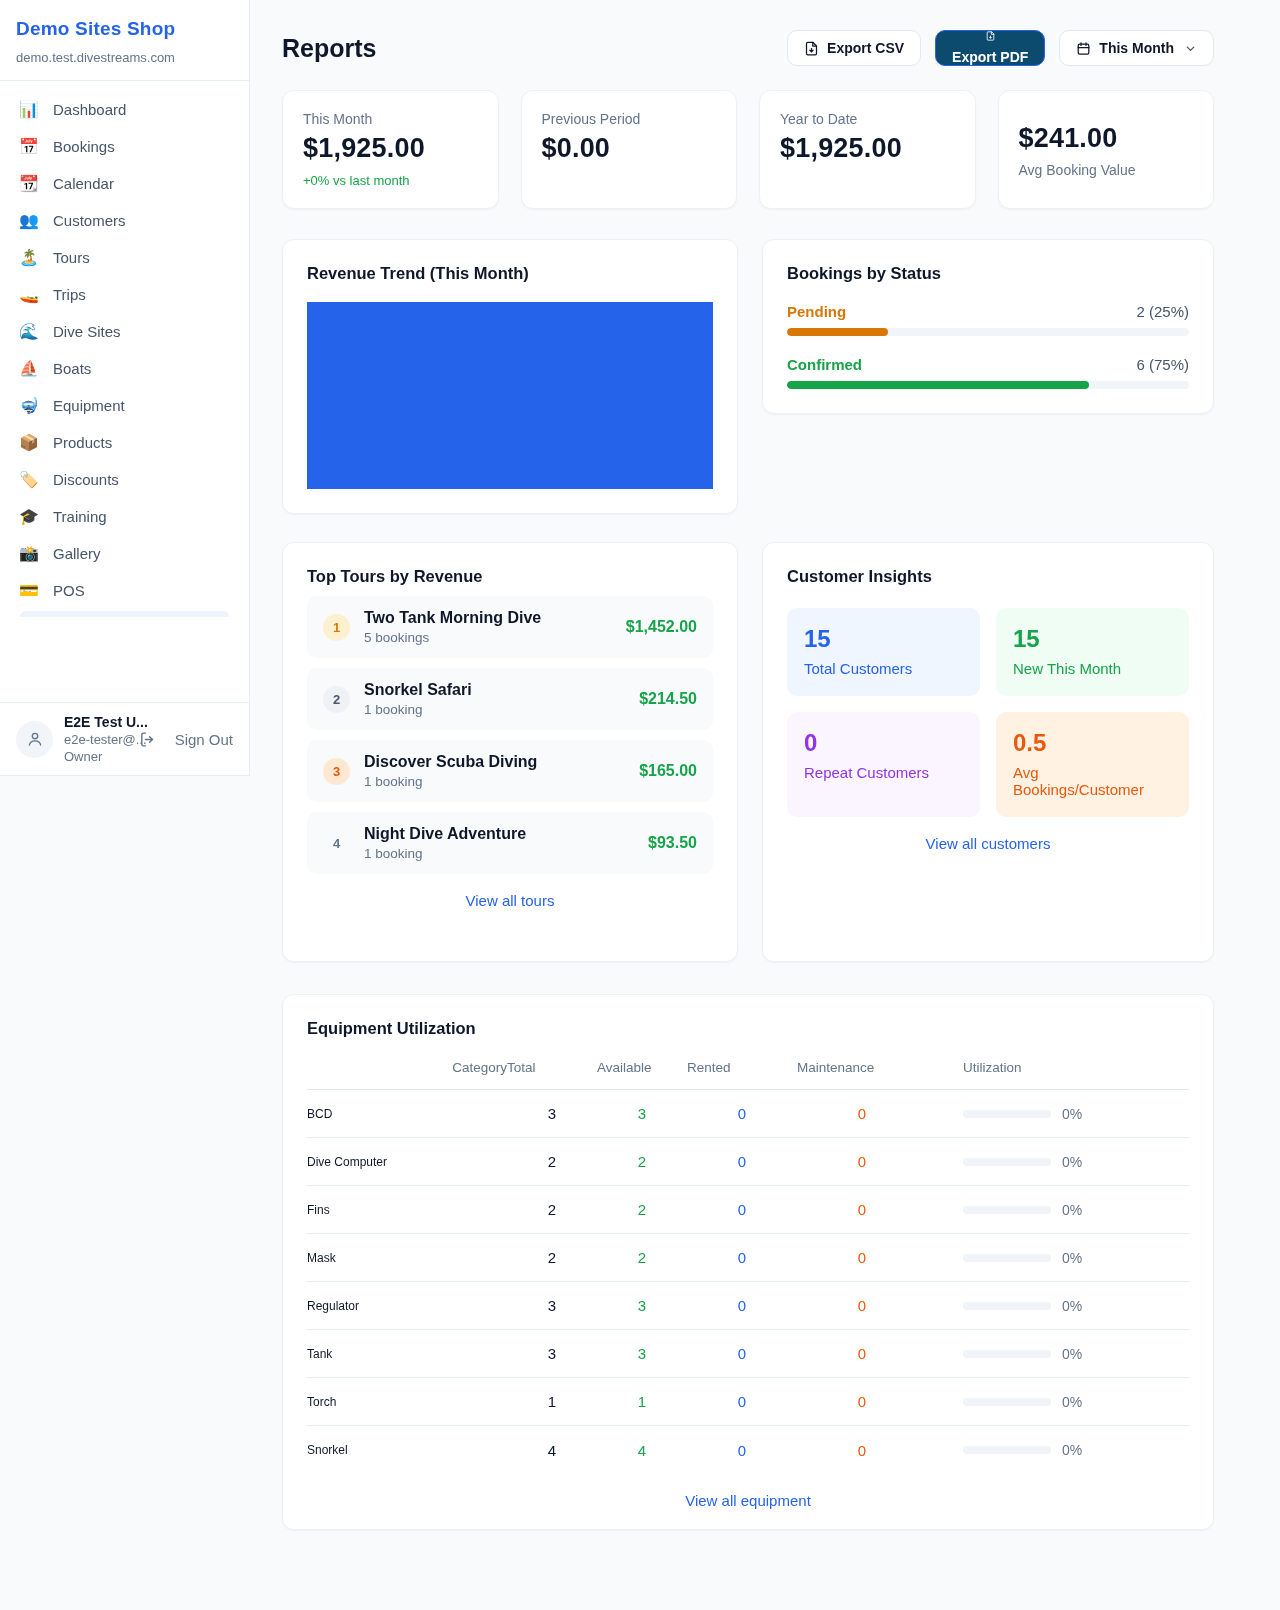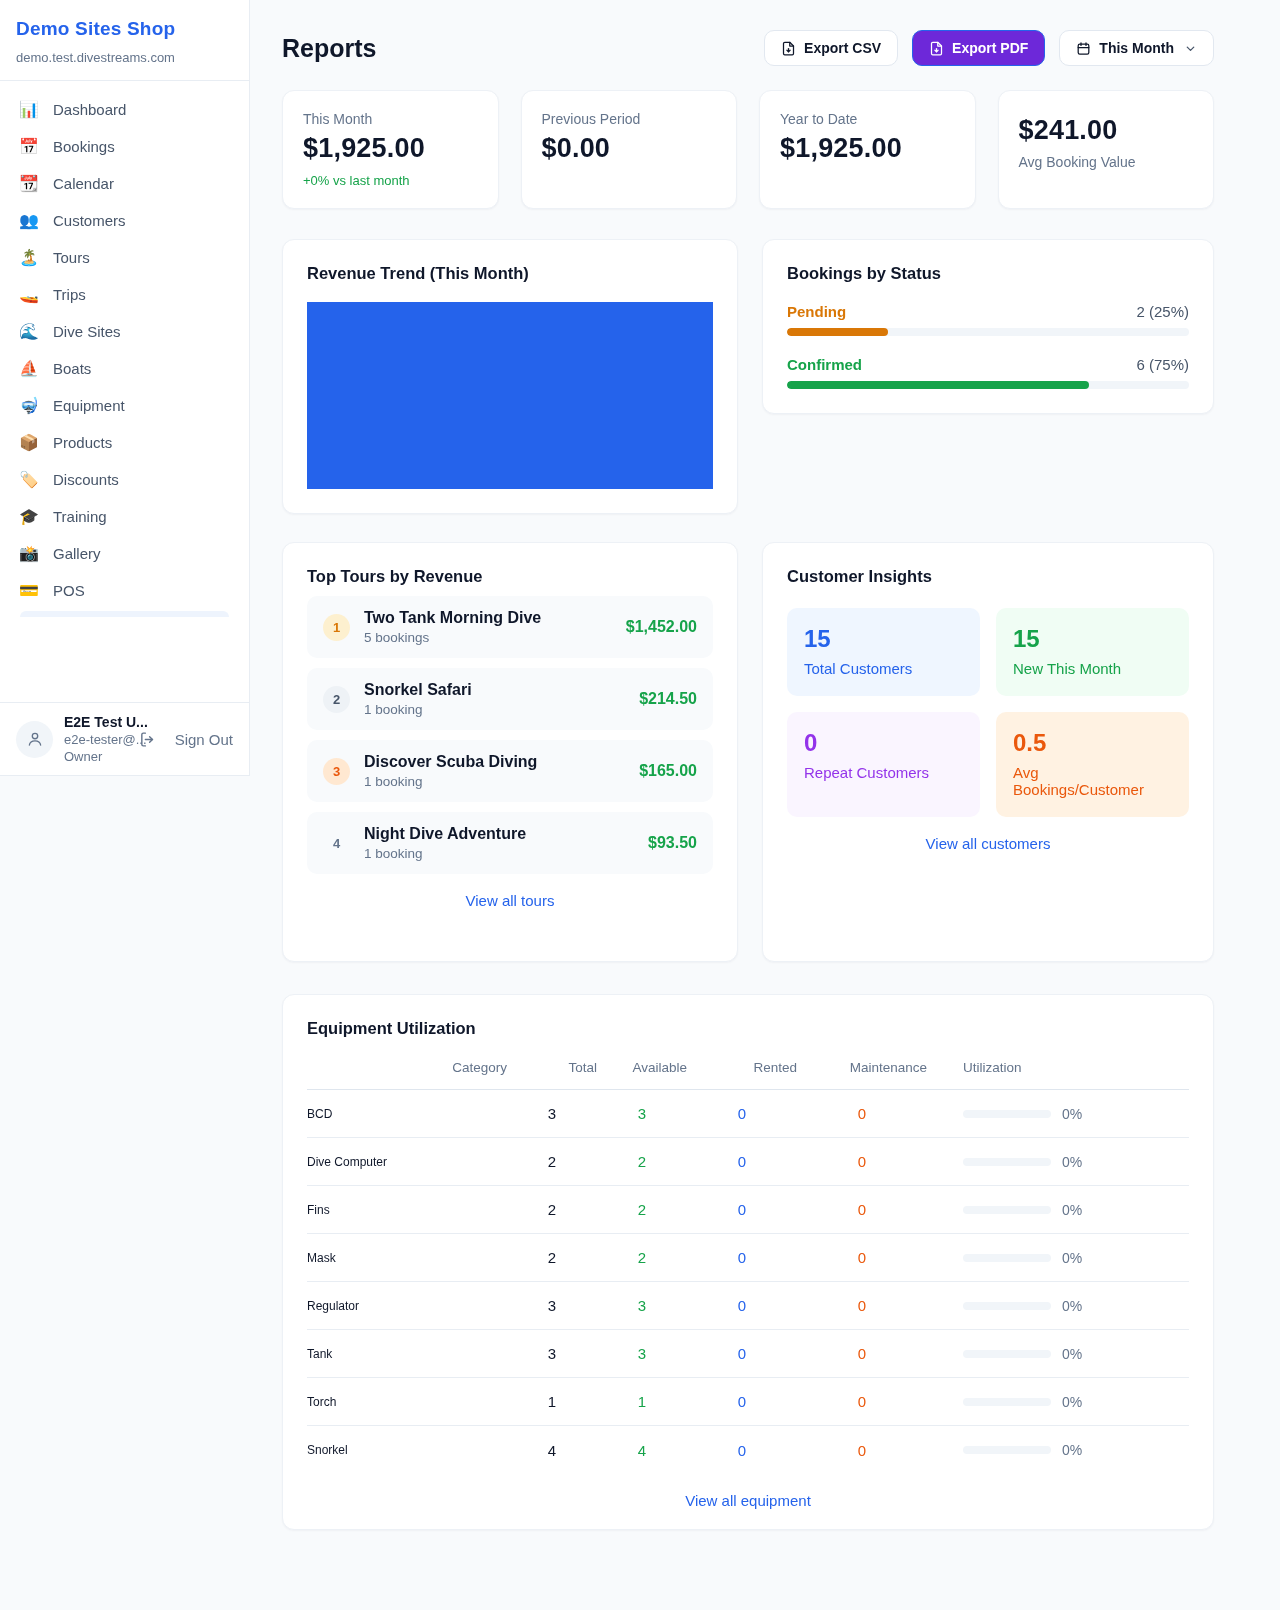--- a/index.html
+++ b/index.html
@@ -43,35 +43,35 @@
   
   .main { position:absolute; left:282px; top:0; width:932px; padding-bottom:77px; }
   .page-header { display:flex; align-items:center; justify-content:space-between; margin-top:30px; }
   .page-title { font-size:25px; font-weight:800; color:#0f172a; }
   .header-actions { display:flex; gap:14px; }
   .btn {
     display:flex; align-items:center; gap:8px; height:36px; padding:0 16px;
     border-radius:10px; font-size:14px; font-weight:600; cursor:pointer;
     background:#fff; border:1px solid #e2e8f0; color:#0f172a;
   }
-  .btn-primary { background:#6d28d9; border-color:#2563eb; color:#fff; }
+  .btn-primary { background:#0c4a6e; border-color:#2563eb; color:#fff;flex-direction:column; }
   .chev { margin-left:2px; }
   
   .card {
     background:#fff; border:1px solid #edf1f6; border-radius:12px;
     box-shadow:0 1px 2px rgba(15,23,42,.04); padding:24px;
   }
   .card-title { font-size:16.5px; font-weight:700; color:#0f172a; }
   
   .stats-grid { display:grid; grid-template-columns:repeat(4,1fr); gap:22px; margin-top:24px; }
   .stat-card { padding:20px; }
   .stat-label { font-size:14px; color:#64748b; }
   .stat-value { font-size:27px; font-weight:800; color:#0f172a; margin-top:6px; letter-spacing:.2px; }
   .stat-delta { font-size:13px; color:#16a34a; margin-top:9px; }
-  .stat-card.flip .stat-value { margin-top:4px; }
+  .stat-card.flip .stat-value { margin-top:12px; }
   .stat-card.flip .stat-label { margin-top:8px; }
   
   .row2 { display:grid; grid-template-columns:456px 1fr; gap:24px; margin-top:30px; align-items:start; }
   .row3 { display:grid; grid-template-columns:456px 1fr; gap:24px; margin-top:28px; align-items:stretch; }
   .plot { margin-top:19px; height:187px; background:#2563eb; }
   .status-row { margin-top:20px; }
   .status-head { display:flex; justify-content:space-between; align-items:baseline; }
   .status-label { font-size:15px; font-weight:600; }
   .status-count { font-size:15px; color:#475569; }
   .track { margin-top:8px; height:8px; border-radius:4px; background:#f1f5f9; overflow:hidden; }
@@ -107,21 +107,21 @@
   .tile-green  { background:#f0fdf4; } .tile-green .tile-value,.tile-green .tile-label { color:#16a34a; }
   .tile-purple { background:#faf5ff; } .tile-purple .tile-value,.tile-purple .tile-label { color:#9333ea; }
   .tile-orange { background:#fff2e2; } .tile-orange .tile-value,.tile-orange .tile-label { color:#ea580c; }
   
   .equip-card { margin-top:32px; padding-bottom:20px; }
   .t-head,.t-row {
     display:grid; grid-template-columns:200px 90px 90px 110px 130px 1fr;
     align-items:center;
   }
   .t-head { margin-top:22px; padding-bottom:14px; border-bottom:1px solid #dfe6ee; }
-  .t-head > div { font-size:13.5px; color:#64748b; text-align:right; }
+  .t-head > div { font-size:13.5px; color:#64748b; text-align:left; }
   .t-head .h-cat { text-align:right; }
   .t-head .h-util { text-align:left; padding-left:36px; }
   .t-row { height:48px; border-bottom:1px solid #e8edf3; }
   .t-row:last-of-type { border-bottom:none; }
   .t-cat { font-size:12px; font-weight:500; color:#0f172a; }
   .t-num { font-size:15px; text-align:center; color:#0f172a; }
   .t-num.green { color:#16a34a; } .t-num.blue { color:#2563eb; } .t-num.orange { color:#ea580c; }
   .t-util { display:flex; align-items:center; gap:11px; padding-left:36px; }
   .util-track { width:88px; height:8px; border-radius:4px; background:#f1f5f9; }
   .util-pct { font-size:14px; color:#64748b; }

